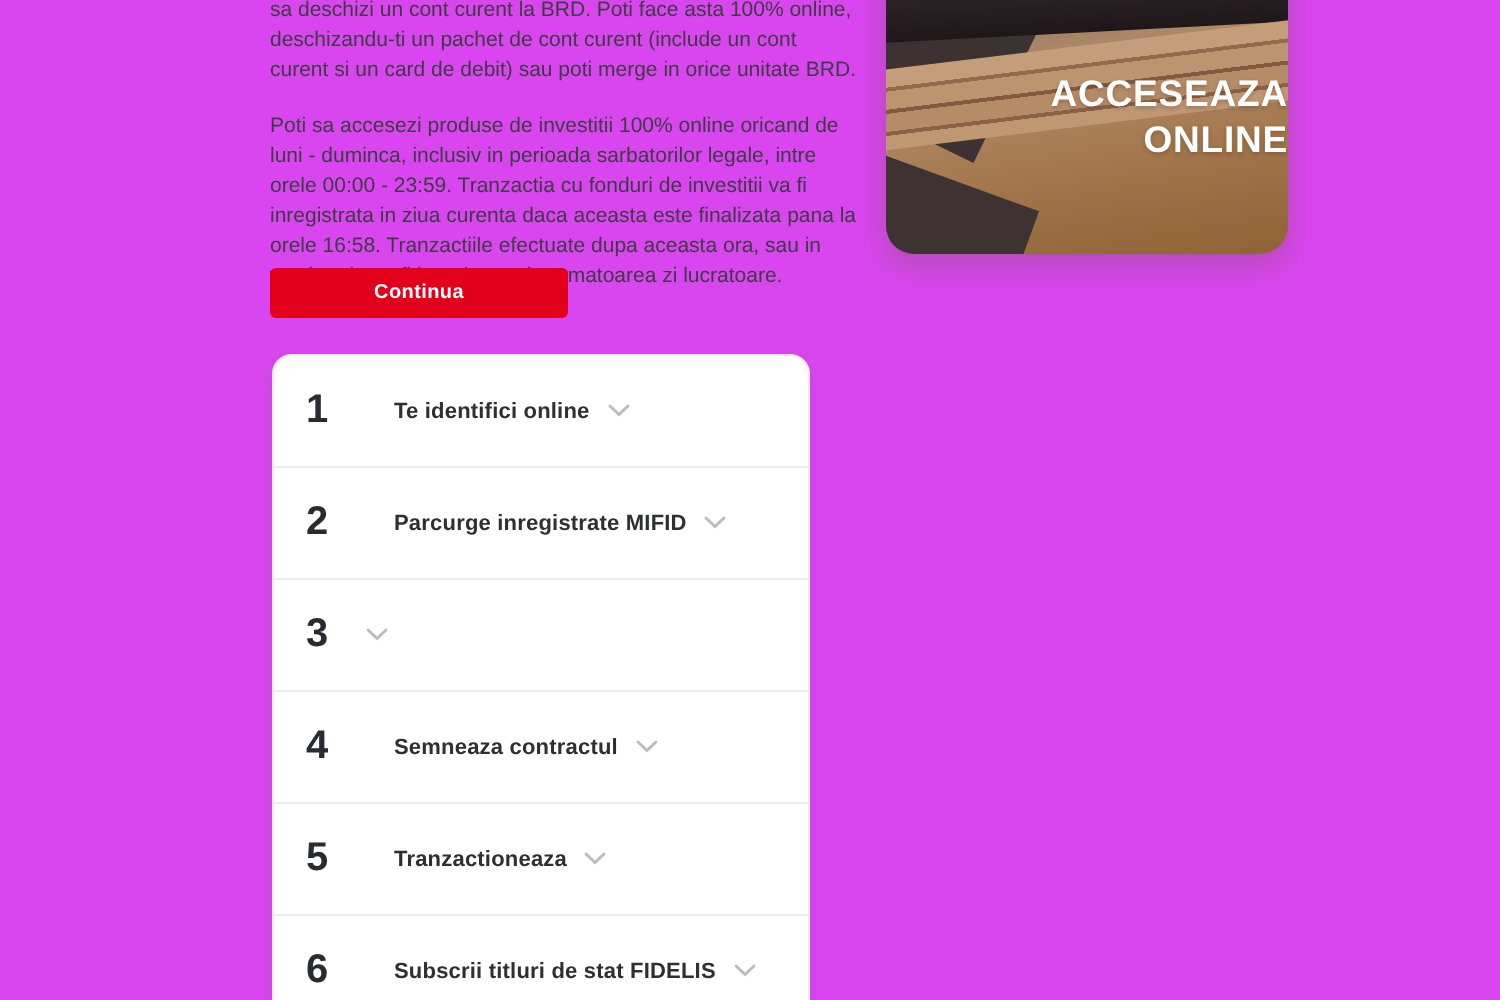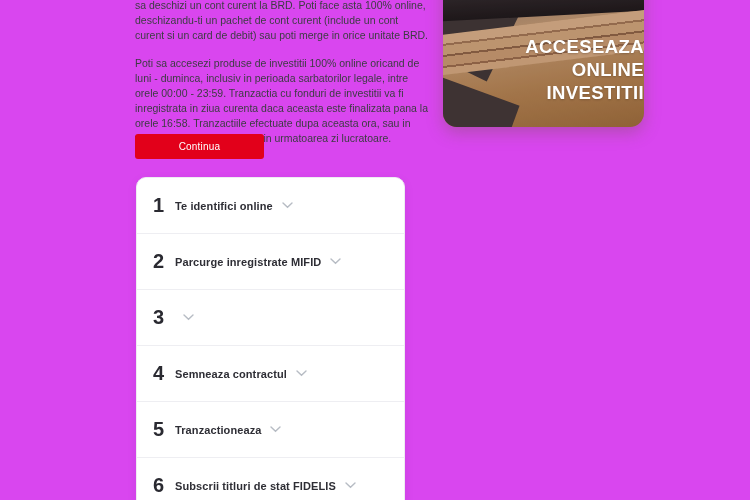--- a/index.html
+++ b/index.html
@@ -9,23 +9,23 @@
     -webkit-font-smoothing:antialiased;
   }
   .page { position:relative; width:750px; height:500px; overflow:hidden; background:#d946ef; }
 
   
   .intro { position:absolute; left:135px; top:-2px; width:294px; }
   .intro p { margin:0 0 13px 0; font-size:10.5px; line-height:15px; color:#3c3c42; }
 
   
   .cta {
-    position:absolute; left:135px; top:134px; width:129px; height:25px;
+    position:absolute; left:135px; top:134px; width:149px; height:25px;
     background:#e2001a; border:none; border-radius:3px;
-    color:#ffffff; font-family:inherit; font-size:10px; font-weight:normal;
+    color:#ffffff; font-family:inherit; font-size:10px; font-weight:bold;
     letter-spacing:0.2px; cursor:pointer;
   }
 
   
   .hero-card {
     position:absolute; left:443px; top:-42px; width:201px; height:169px;
     border-radius:14px; overflow:hidden;
     box-shadow:0 6px 16px rgba(110,85,70,0.35);
   }
   .ph-base {
@@ -69,21 +69,21 @@
   .acc-item {
     display:flex; align-items:center; height:55px; padding:0 16px;
     border-top:1px solid #eeeef2; background:#fff; cursor:pointer;
   }
   .acc-item:first-child { border-top:none; border-radius:10px 10px 0 0; }
   .acc-item:last-child { border-radius:0 0 10px 10px; }
   .acc-num {
     flex:0 0 auto; width:21px; font-size:20px; font-weight:bold; color:#2a2a31;
   }
   .acc-label {
-    margin-left:1px; font-size:11px; font-weight:bold; color:#2e2e35;
+    margin-left:23px; font-size:11px; font-weight:bold; color:#2e2e35;
     letter-spacing:0.1px;
   }
   .chev { margin-left:9px; flex:0 0 auto; }
 </style>
 </head>
 <body>
 
 <div class="page">
 
   <div class="intro">
@@ -96,21 +96,20 @@
   <div class="hero-card">
     <div class="ph-base">
       <div class="ph-dark-left"></div>
       <div class="ph-laptop"></div>
       <div class="ph-papers"></div>
       <div class="ph-dark-bottom"></div>
       <div class="ph-overlay"></div>
     </div>
     <div class="hero-title">
       <span>ACCESEAZA ONLINE</span>
-      <span>INVESTITII</span>
     </div>
   </div>
 
   <div class="accordion">
 
     <div class="acc-item">
       <span class="acc-num">1</span>
       <span class="acc-label">Te identifici online</span>
       <svg class="chev" width="11" height="7" viewBox="0 0 11 7">
           <path d="M1 1 L5.5 5.3 L10 1" fill="none" stroke="#b7bcc4" stroke-width="1.4" stroke-linecap="round"></path>

